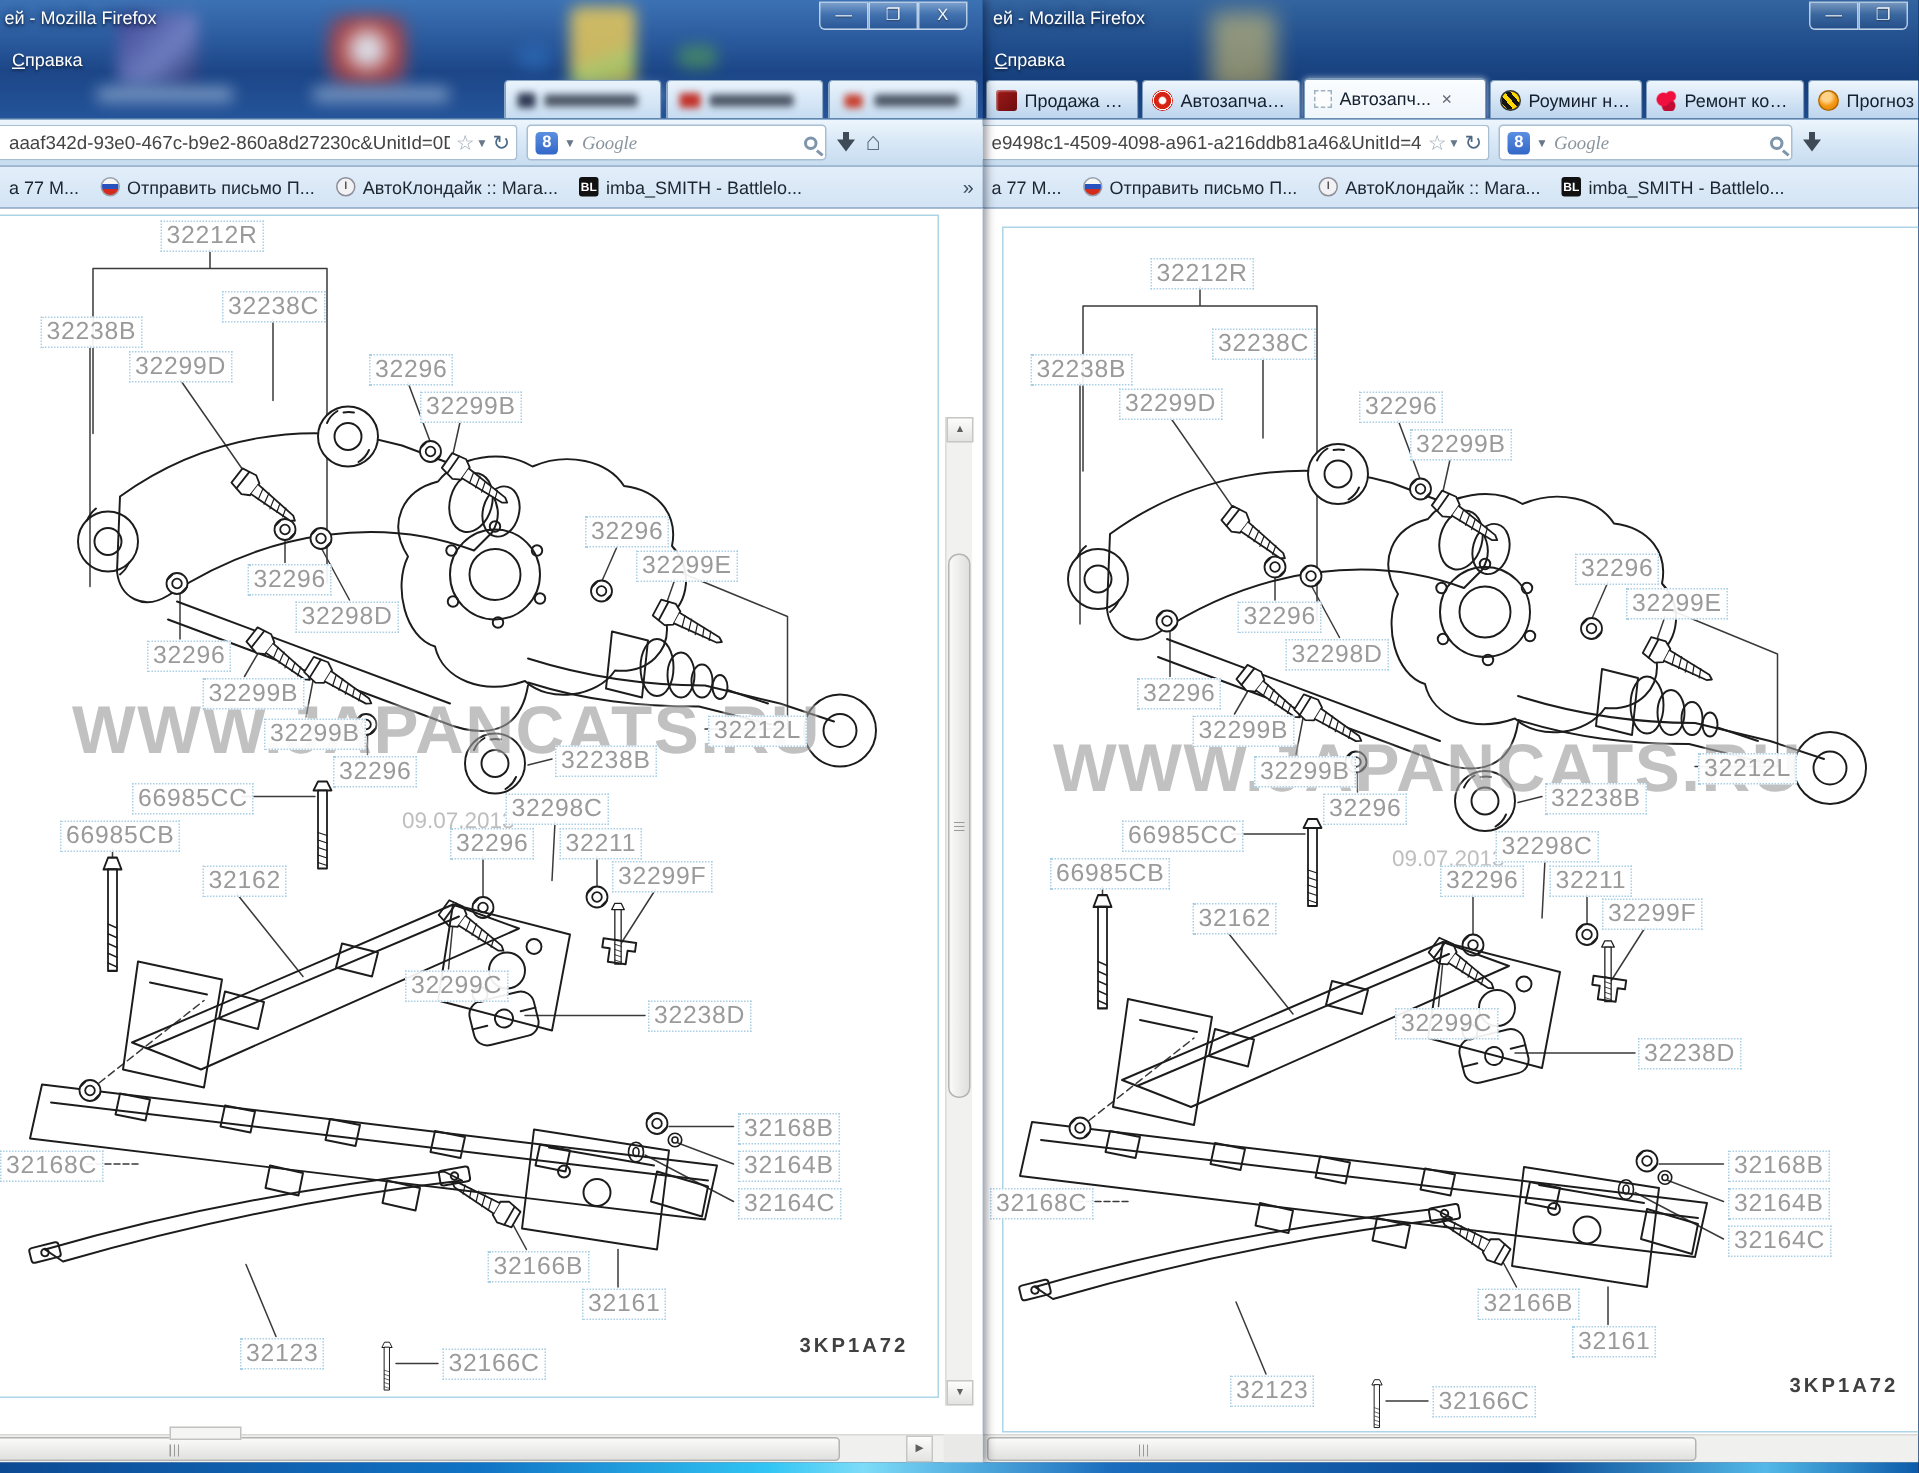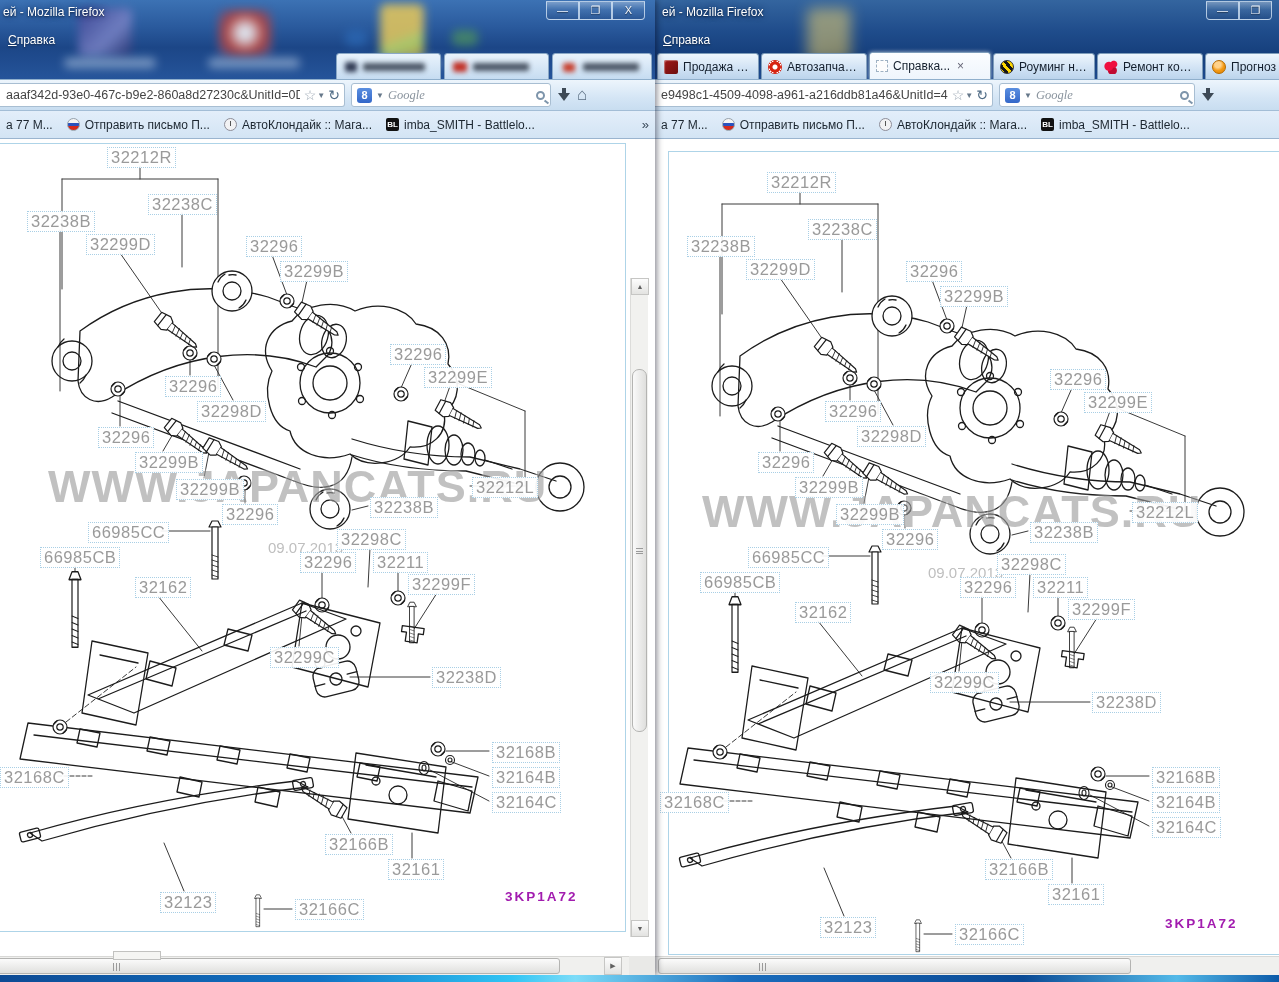--- a/index.html
+++ b/index.html
@@ -98,21 +98,21 @@
   .content { position:absolute; left:0; right:0; top:139px; bottom:19px; background:#fff; overflow:hidden; }
   .diag-border { position:absolute; border:1px solid #aed4e8; }
   .diagram { position:absolute; width:660px; height:820px; }
   .diagram svg { position:absolute; left:0; top:0; }
   .part-label { position:absolute; font-size:16.5px; letter-spacing:.5px; color:#9a9a9a;
                 background:rgba(255,255,255,.92); border:1px dotted #a9cfe5; padding:0 3px; line-height:19px;
                 white-space:nowrap; cursor:pointer; }
   .wmark { position:absolute; font-size:45px; font-weight:bold; letter-spacing:1px; color:#9c9c9c; opacity:.62;
            text-shadow:0 0 3px #fff,0 0 3px #fff; white-space:nowrap; pointer-events:none; }
   .wdate { position:absolute; font-size:15px; color:#b8b8b8; opacity:.9; pointer-events:none; }
-  .diag-code { position:absolute; font-size:13.5px; font-weight:bold; letter-spacing:2px; color:#a21caf; }
+  .diag-code { position:absolute; font-size:13.5px; font-weight:bold; letter-spacing:2px; color:#404040;margin-left:28px; }
 
   
   .vscroll { position:absolute; top:139px; bottom:19px; width:18px; background:#f1f1ef; border-left:1px solid #dcdcda; }
   #win-left .vscroll { right:7px; }
   .sbtn { position:absolute; left:0; width:18px; height:17px; background:linear-gradient(180deg,#fdfdfd,#e3e3e1);
           border:1px solid #c6c6c4; color:#606060; font-size:7px; text-align:center; line-height:16px; cursor:pointer; }
   .vthumb { position:absolute; left:1px; width:15px; background:linear-gradient(90deg,#fafafa,#dfdfdd);
             border:1px solid #b4b4b2; border-radius:7px; cursor:pointer; }
   .vgrip { position:absolute; left:3px; right:3px; top:50%; height:6px; margin-top:-3px;
            background:repeating-linear-gradient(180deg,#9a9a9a 0 1px,transparent 1px 2.6px); }
@@ -442,21 +442,21 @@
         <div class="tab" style="left: 2px; width: 102px;">
           <span class="tic ic-red-book"></span>
           <span class="tlabel">Продажа по...</span>
         </div>
         <div class="tab" style="left: 106px; width: 106px;">
           <span class="tic ic-red-swirl"></span>
           <span class="tlabel">Автозапчаст...</span>
         </div>
         <div class="tab active" style="left: 214px; width: 122px;">
           <span class="tic ic-dashed-box"></span>
-          <span class="tlabel">Справка...</span>
+          <span class="tlabel">Автозапч...</span>
           <span class="tclose">×</span>
         </div>
         <div class="tab" style="left: 338px; width: 102px;">
           <span class="tic ic-beeline"></span>
           <span class="tlabel">Роуминг на...</span>
         </div>
         <div class="tab" style="left: 442px; width: 106px;">
           <span class="tic ic-red-shape"></span>
           <span class="tlabel">Ремонт ком...</span>
         </div>

